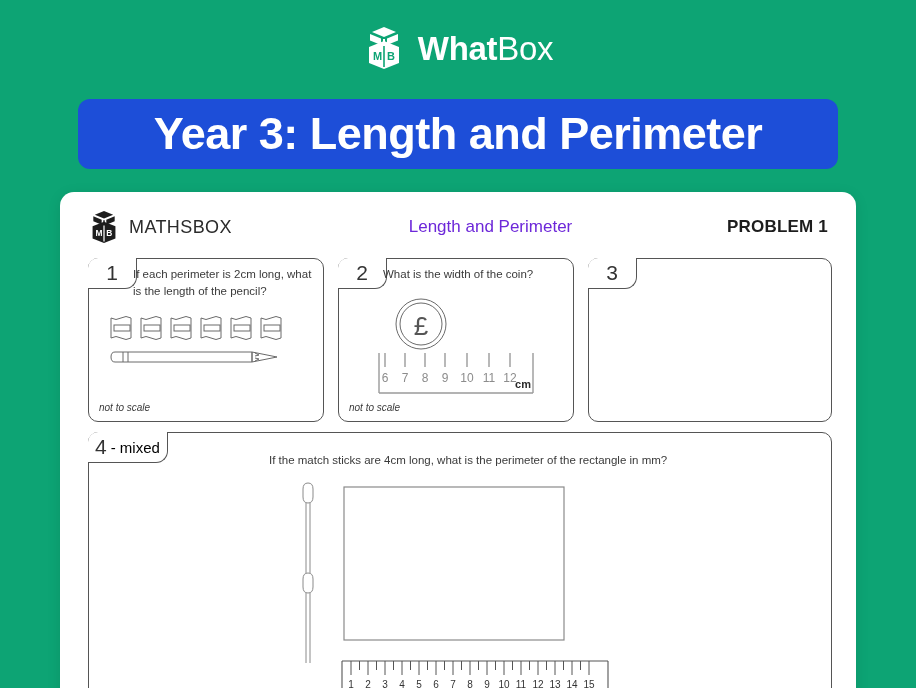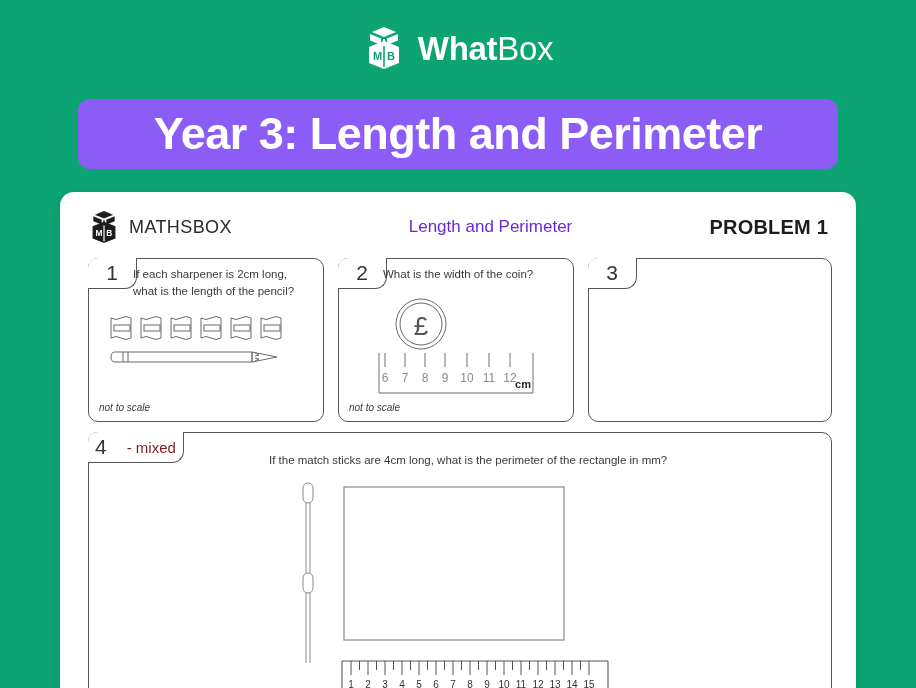--- a/index.html
+++ b/index.html
@@ -13,21 +13,21 @@
   .brand{
     position:absolute;top:26px;left:0;width:916px;
     display:flex;align-items:center;justify-content:center;gap:13px;
   }
   .brand-logo{width:42px;height:44px;display:block;}
   .brand-text{font-size:33px;font-weight:bold;color:#ffffff;letter-spacing:-0.3px;line-height:1;}
   .brand-text .light{font-weight:normal;margin-top:46px;}
   
   .banner{
     position:absolute;left:78px;top:99px;width:760px;height:70px;
-    background:#8b5cf6;border-radius:12px;
+    background:#1d4ed8;border-radius:12px;
     display:flex;align-items:center;justify-content:center;
   }
   .banner-title{
     font-size:45px;font-weight:bold;color:#ffffff;letter-spacing:-0.5px;
     white-space:nowrap;
   }
   
   .sheet{
     position:absolute;left:60px;top:192px;width:796px;height:520px;
     background:#ffffff;border-radius:14px 14px 0 0;
@@ -35,41 +35,41 @@
     overflow:hidden;
   }
   .sheet-header{
     position:absolute;left:28px;top:14px;width:740px;height:42px;
     display:flex;align-items:center;
   }
   .sh-left{display:flex;align-items:center;gap:9px;width:255px;}
   .sh-logo{width:32px;height:34px;display:block;}
   .sh-brand{font-size:18px;color:#2b2b2b;letter-spacing:.4px;}
   .sh-center{flex:1;text-align:center;font-size:17px;color:#6d28d9;}
-  .sh-right{width:190px;text-align:right;font-size:20px;font-weight:bold;color:#1d1d1d;letter-spacing:.2px;}
+  .sh-right{width:190px;text-align:right;font-size:17px;font-weight:bold;color:#1d1d1d;letter-spacing:.2px;}
 
   
   .qrow{position:absolute;left:28px;top:66px;width:742px;height:162px;}
   .qbox{
     position:absolute;top:0;height:162px;
     border:1px solid #555;border-radius:10px;background:#fff;
   }
   .qbox.b1{left:0;width:234px;}
   .qbox.b2{left:250px;width:234px;}
   .qbox.b3{left:500px;width:242px;}
   .qnum{
     position:absolute;left:-1px;top:-1px;
     border:1px solid #555;border-bottom-right-radius:12px;
     border-top-left-radius:10px;border-top:none;border-left:none;
     background:#fff;
     min-width:34px;height:30px;padding:0 7px;
     display:flex;align-items:center;justify-content:center;
     font-size:21px;color:#333;
   }
-  .qnum .suffix{font-size:15px;color:#7f1d1d;margin-left:20px;}
+  .qnum .suffix{font-size:15px;color:#000000;margin-left:4px;}
   .qtext{
     position:absolute;top:7px;font-size:11.5px;color:#3a3a3a;line-height:1.45;
   }
   .b1 .qtext{left:44px;width:180px;}
   .b2 .qtext{left:44px;width:182px;}
   .b3 .qtext{left:52px;width:186px;}
   .nts{position:absolute;left:10px;bottom:8px;font-size:10px;color:#3a3a3a;font-style:italic;}
 
   
   .art-sharp{position:absolute;left:20px;top:55px;}
@@ -143,21 +143,21 @@
     <div class="sh-center">Length and Perimeter</div>
     <div class="sh-right">PROBLEM 1</div>
   </div>
 
   <div class="qrow">
 
     <div class="qbox b1">
       <div class="qnum">
         <span>1</span>
       </div>
-      <div class="qtext">If each sharpener is 2cm long, what is the length of the pencil?</div>
+      <div class="qtext">If each perimeter is 2cm long, what is the length of the pencil?</div>
 
       <span class="art-sharp">
         <svg width="186" height="28" viewBox="0 0 186 28">
           <g fill="none" stroke="#6a6a6a" stroke-width="1">
             <path d="M2 4 q5 3 10 0 q5 -3 10 0 l0 20 q-5 3 -10 0 q-5 -3 -10 0 Z" transform="translate(0,0)"></path>
             <path d="M2 4 q5 3 10 0 q5 -3 10 0 l0 20 q-5 3 -10 0 q-5 -3 -10 0 Z" transform="translate(30,0)"></path>
             <path d="M2 4 q5 3 10 0 q5 -3 10 0 l0 20 q-5 3 -10 0 q-5 -3 -10 0 Z" transform="translate(60,0)"></path>
             <path d="M2 4 q5 3 10 0 q5 -3 10 0 l0 20 q-5 3 -10 0 q-5 -3 -10 0 Z" transform="translate(90,0)"></path>
             <path d="M2 4 q5 3 10 0 q5 -3 10 0 l0 20 q-5 3 -10 0 q-5 -3 -10 0 Z" transform="translate(120,0)"></path>
             <path d="M2 4 q5 3 10 0 q5 -3 10 0 l0 20 q-5 3 -10 0 q-5 -3 -10 0 Z" transform="translate(150,0)"></path>

